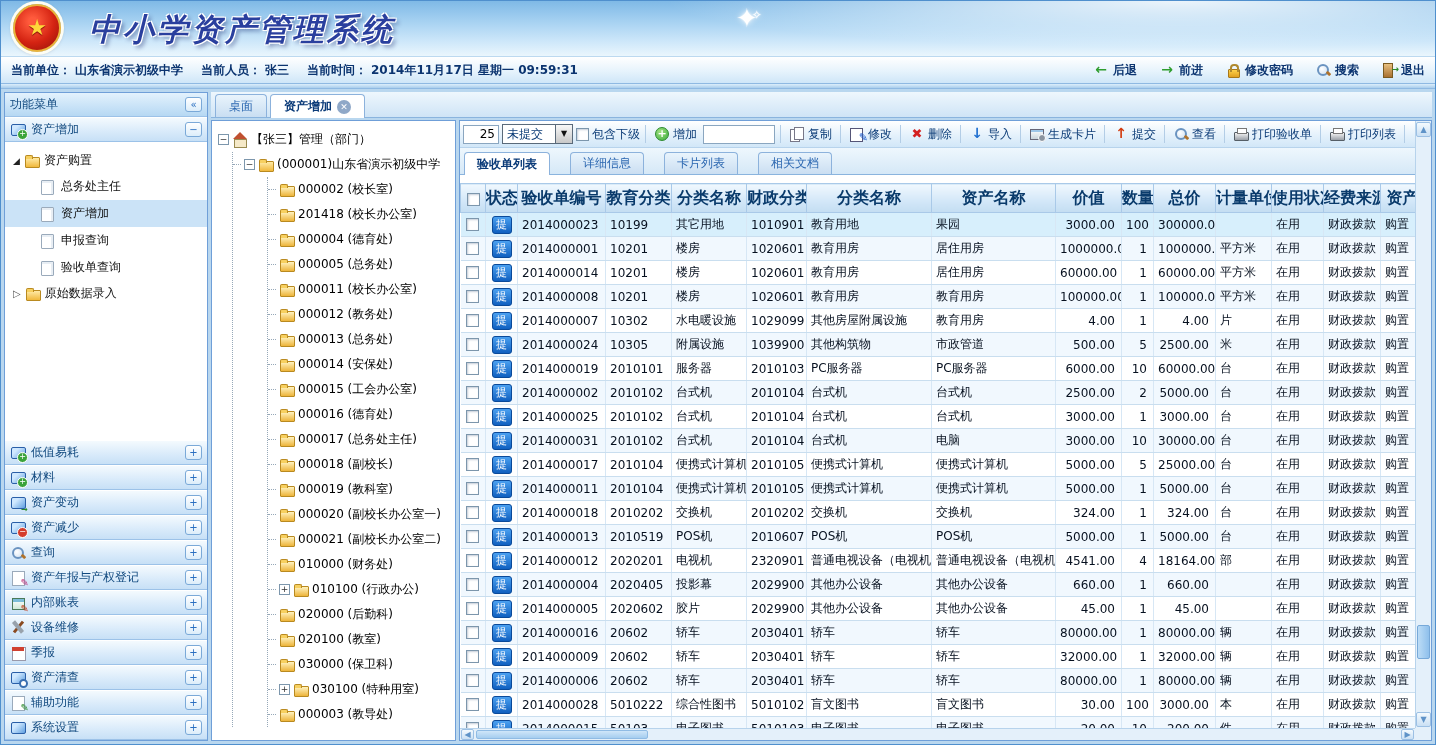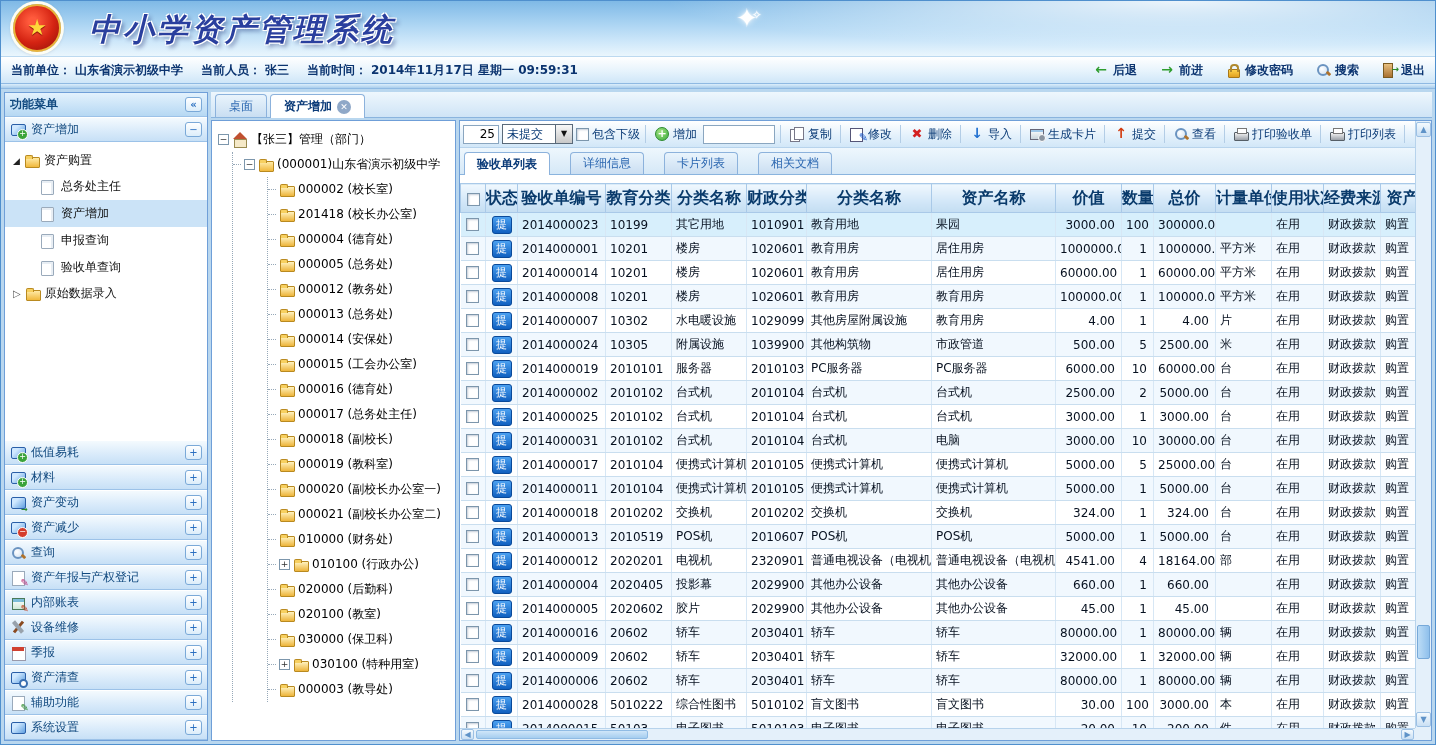--- a/index.html
+++ b/index.html
@@ -34,21 +34,21 @@
   .nav .navbtn { display:flex; align-items:center; gap:4px; cursor:pointer; color:#0b3470; }
   .strip { height:5px; flex:none; background:linear-gradient(180deg,#dceefb,#a9cdec); border-bottom:1px solid #8fb9e2; }
 
   
   .main { flex:1; display:flex; padding:3px; gap:3px; overflow:hidden; }
 
   
   .sidebar { width:204px; flex:none; border:1px solid #6f9fd8; background:#fff; display:flex; flex-direction:column; }
   .sb-title { height:24px; flex:none; display:flex; align-items:center; justify-content:space-between; padding:0 5px;
     background:linear-gradient(180deg,#e3f2fd,#b6d8f3); border-bottom:1px solid #9cc2e8;
-    color:#11497f; font-weight:bold; }
+    color:#11497f; font-weight:normal; }
   .sq-btn { width:17px; height:15px; border:1px solid #7aa9d8; border-radius:3px; background:linear-gradient(#fff,#dcedfa);
     color:#2a6fc0; font-size:10px; line-height:13px; text-align:center; cursor:pointer; flex:none; }
   .sb-sec { height:25px; flex:none; display:flex; align-items:center; gap:5px; padding:0 5px;
     background:linear-gradient(180deg,#f4fafe,#d8eafa 60%,#c7e0f6); border-top:1px solid #fff; border-bottom:1px solid #9cc2e8;
     color:#11497f; cursor:pointer; }
   .sb-sec .lbl { flex:1; }
   .sb-body { flex:1; background:#fff; padding-top:6px; overflow:hidden; }
   .sb-group { height:25px; display:flex; align-items:center; gap:4px; padding-left:8px; color:#111; cursor:pointer; }
   .caret-open { color:#222; font-size:9px; }
   .caret-closed { color:#555; font-size:10px; }
@@ -375,20 +375,24 @@
                 <div class="tnode">
                   <span class="ic i-folder-arrow"></span>
                   <span>000004 (德育处)</span>
                 </div>
                 <div class="tnode">
                   <span class="ic i-folder-arrow"></span>
                   <span>000005 (总务处)</span>
                 </div>
                 <div class="tnode">
                   <span class="ic i-folder-arrow"></span>
+                  <span>000011 (校长办公室)</span>
+                </div>
+                <div class="tnode">
+                  <span class="ic i-folder-arrow"></span>
                   <span>000012 (教务处)</span>
                 </div>
                 <div class="tnode">
                   <span class="ic i-folder-arrow"></span>
                   <span>000013 (总务处)</span>
                 </div>
                 <div class="tnode">
                   <span class="ic i-folder-arrow"></span>
                   <span>000014 (安保处)</span>
                 </div>

